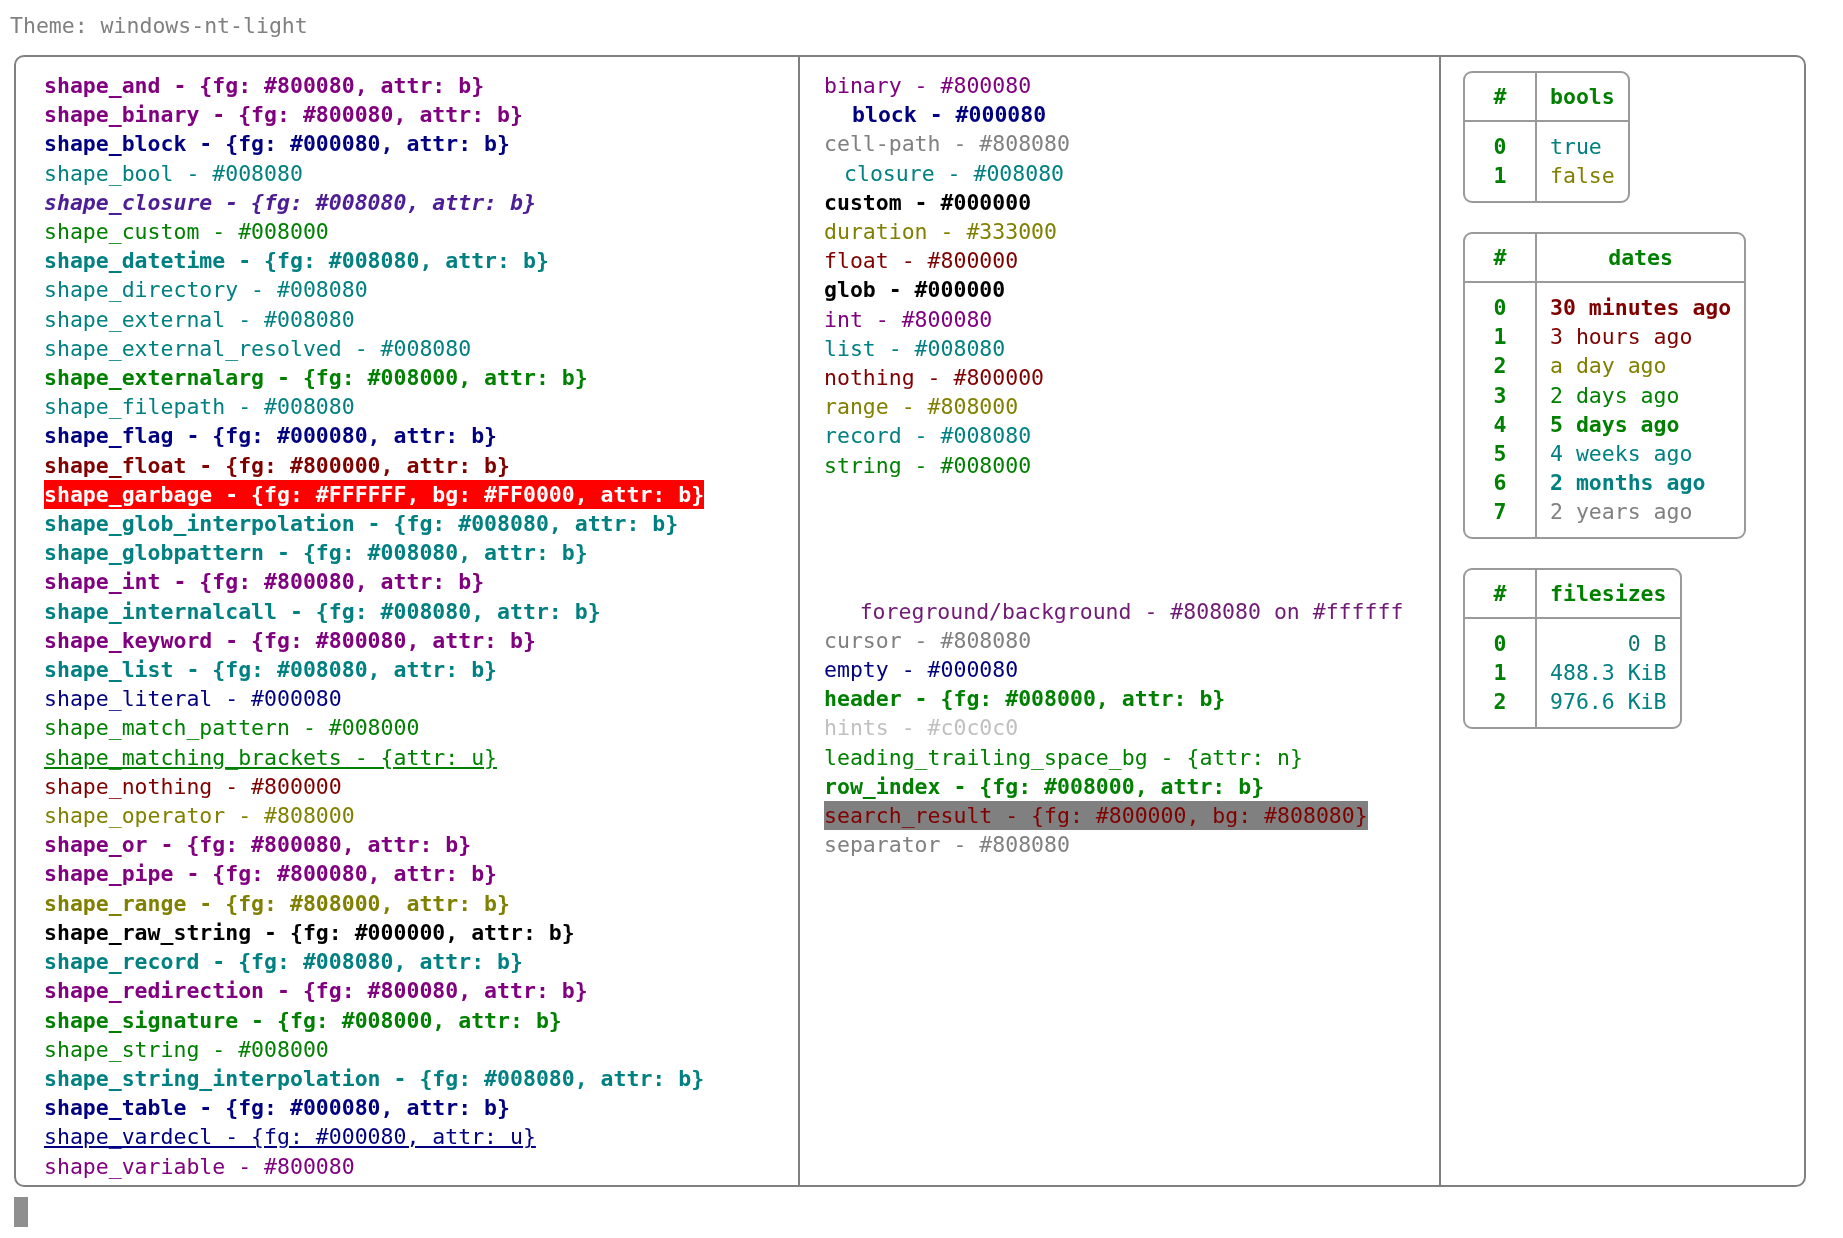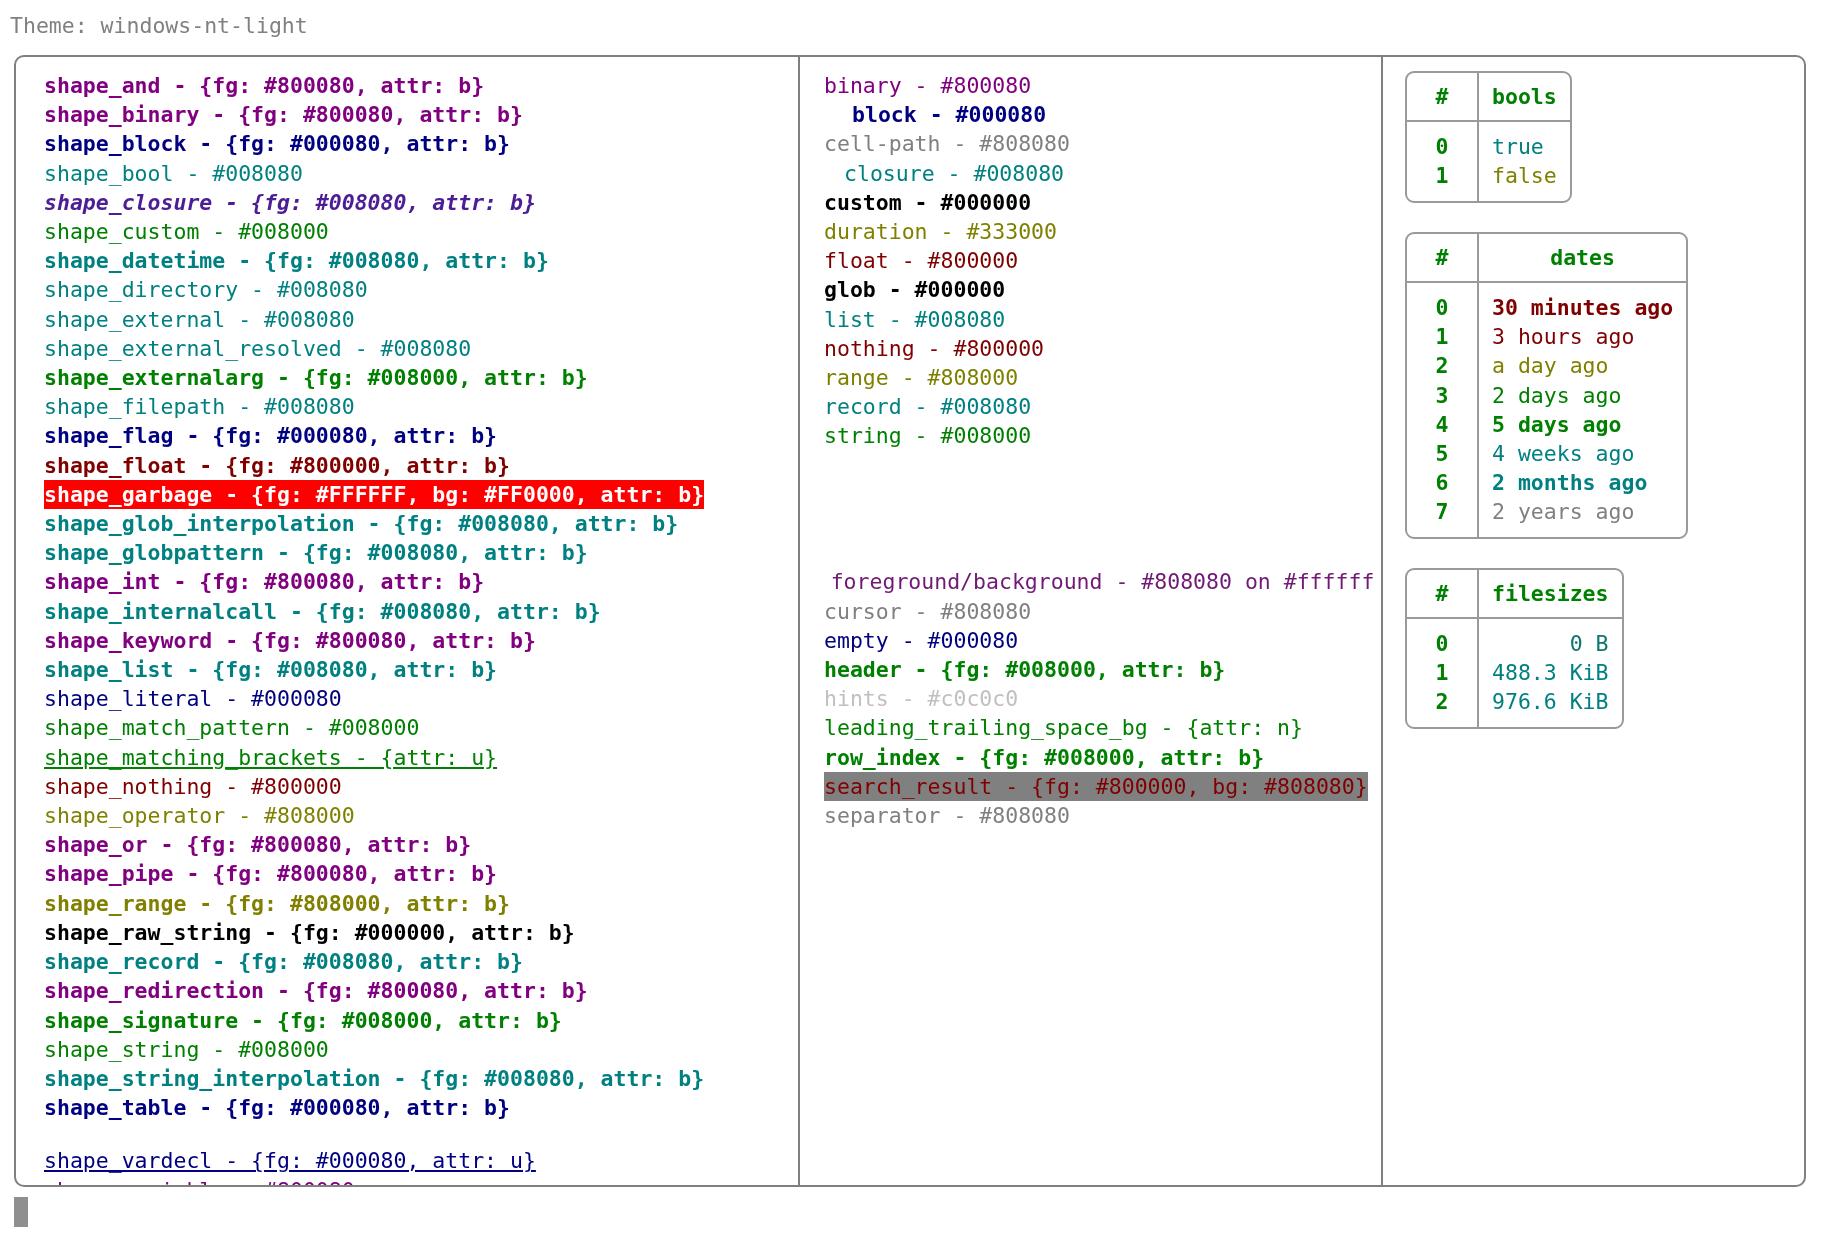--- a/index.html
+++ b/index.html
@@ -54,21 +54,21 @@
     align-self: stretch;
     flex: 0 0 auto;
   }
 
   .col {
     position: relative;
     box-sizing: border-box;
     overflow: hidden;
   }
   .col-left   { width: 782px; padding: 14px 0 0 28px; }
-  .col-middle { width: 581px; padding: 14px 0 8px 24px; }
+  .col-middle { width: 639px; padding: 14px 0 8px 24px; }
   .col-right  { width: 357px; padding: 14px 0 0 22px; }
 
   .line { white-space: pre; }
   .spacer { height: 29.2px; }
 
   
   .tbl {
     border: 2px solid #9a9a9a;
     border-radius: 9px;
     box-sizing: border-box;
@@ -159,35 +159,36 @@
         <div class="line" style="color: rgb(128, 0, 128); font-weight: bold;">shape_or - {fg: #800080, attr: b}</div>
         <div class="line" style="color: rgb(128, 0, 128); font-weight: bold;">shape_pipe - {fg: #800080, attr: b}</div>
         <div class="line" style="color: rgb(128, 128, 0); font-weight: bold;">shape_range - {fg: #808000, attr: b}</div>
         <div class="line" style="color: rgb(0, 0, 0); font-weight: bold;">shape_raw_string - {fg: #000000, attr: b}</div>
         <div class="line" style="color: rgb(0, 128, 128); font-weight: bold;">shape_record - {fg: #008080, attr: b}</div>
         <div class="line" style="color: rgb(128, 0, 128); font-weight: bold;">shape_redirection - {fg: #800080, attr: b}</div>
         <div class="line" style="color: rgb(0, 128, 0); font-weight: bold;">shape_signature - {fg: #008000, attr: b}</div>
         <div class="line" style="color: rgb(0, 128, 0);">shape_string - #008000</div>
         <div class="line" style="color: rgb(0, 128, 128); font-weight: bold;">shape_string_interpolation - {fg: #008080, attr: b}</div>
         <div class="line" style="color: rgb(0, 0, 128); font-weight: bold;">shape_table - {fg: #000080, attr: b}</div>
-        <div class="line" style="color: rgb(0, 0, 128); text-decoration: underline; margin-top: 24px;">shape_vardecl - {fg: #000080, attr: u}</div>
+        <div class="line" style="color: rgb(0, 0, 128); text-decoration: underline;">shape_vardecl - {fg: #000080, attr: u}</div>
         <div class="line" style="color: rgb(128, 0, 128);">shape_variable - #800080</div>
       </div>
 
     <div class="vdiv"></div>
 
     <div class="col col-middle" id="types-col">
         <div class="line" style="color: rgb(128, 0, 128);">binary - #800080</div>
         <div class="line" style="color: rgb(0, 0, 128); font-weight: bold; margin-left: 28px;">block - #000080</div>
         <div class="line" style="color: rgb(128, 128, 128);">cell-path - #808080</div>
         <div class="line" style="color: rgb(0, 128, 128); margin-left: 20px;">closure - #008080</div>
         <div class="line" style="color: rgb(0, 0, 0); font-weight: bold;">custom - #000000</div>
         <div class="line" style="color: rgb(128, 128, 0);">duration - #333000</div>
         <div class="line" style="color: rgb(128, 0, 0);">float - #800000</div>
         <div class="line" style="color: rgb(0, 0, 0); font-weight: bold;">glob - #000000</div>
+        <div class="line" style="color: rgb(128, 0, 128);">int - #800080</div>
         <div class="line" style="color: rgb(0, 128, 128);">list - #008080</div>
         <div class="line" style="color: rgb(128, 0, 0);">nothing - #800000</div>
         <div class="line" style="color: rgb(128, 128, 0);">range - #808000</div>
         <div class="line" style="color: rgb(0, 128, 128);">record - #008080</div>
         <div class="line" style="color: rgb(0, 128, 0);">string - #008000</div>
         <div class="spacer"></div>
         <div class="spacer"></div>
         <div class="spacer"></div>
         <div class="spacer"></div>
         <div class="line" style="color: #701a75; text-align: center;">foreground/background - #808080 on #ffffff</div>

